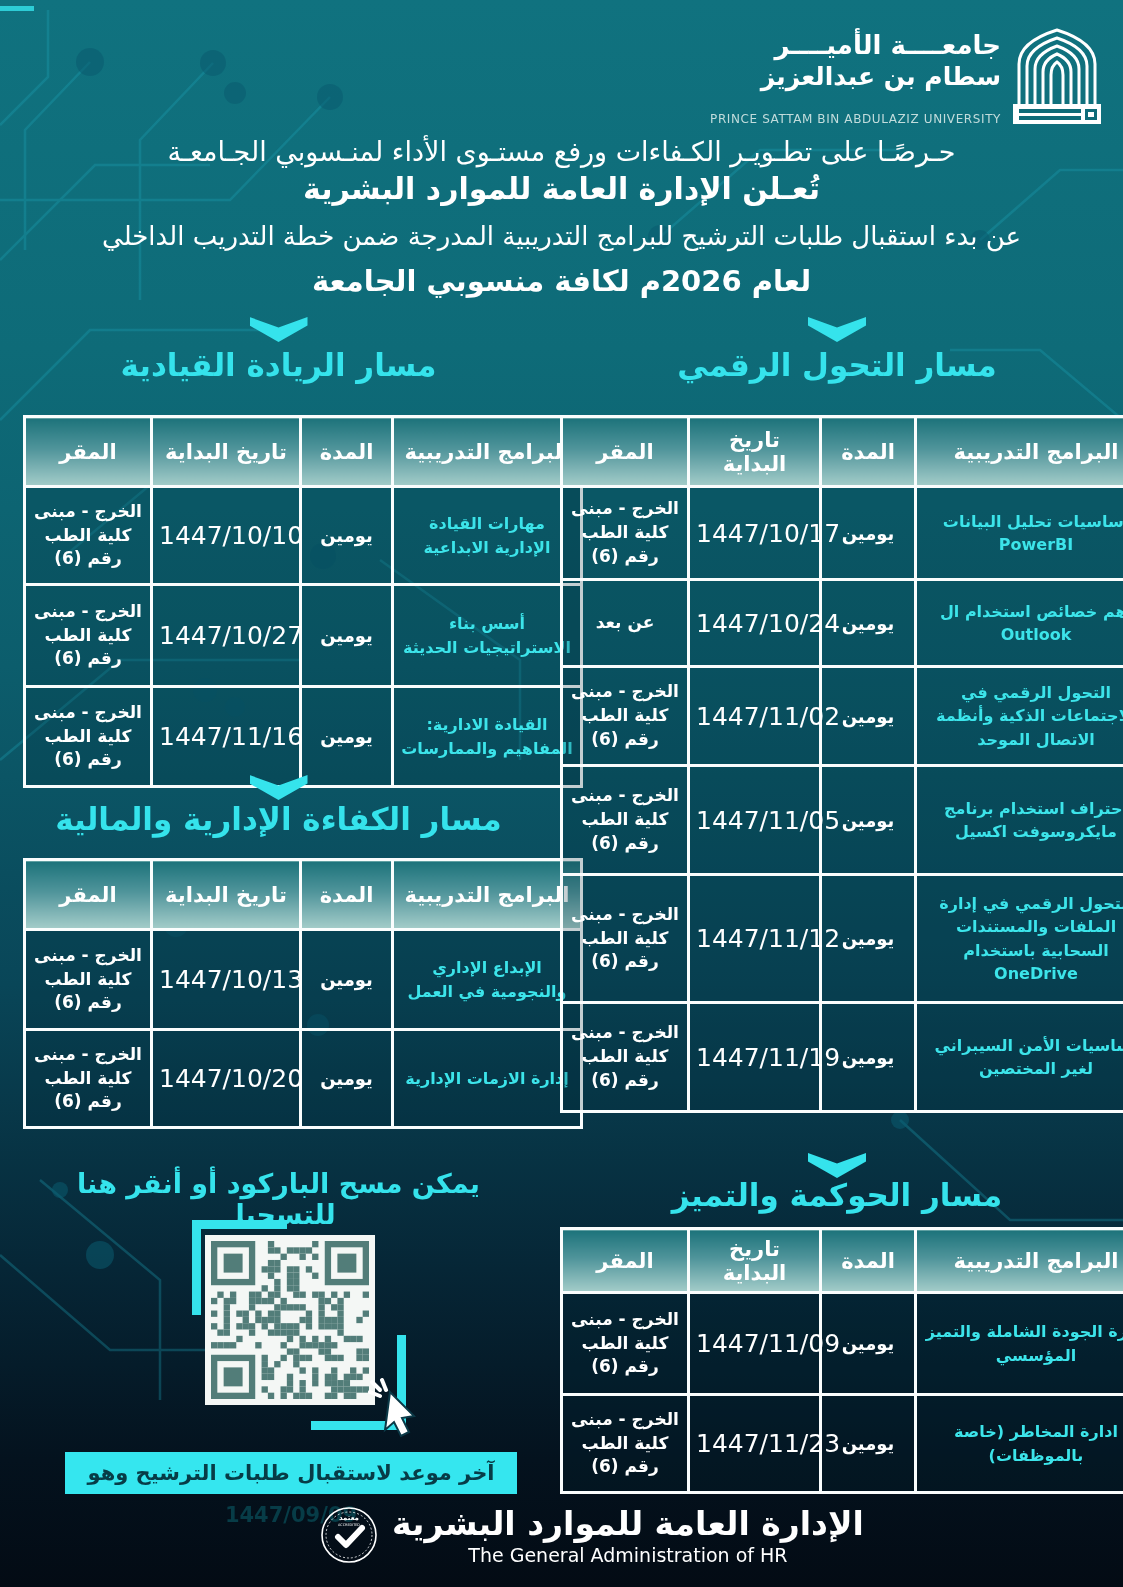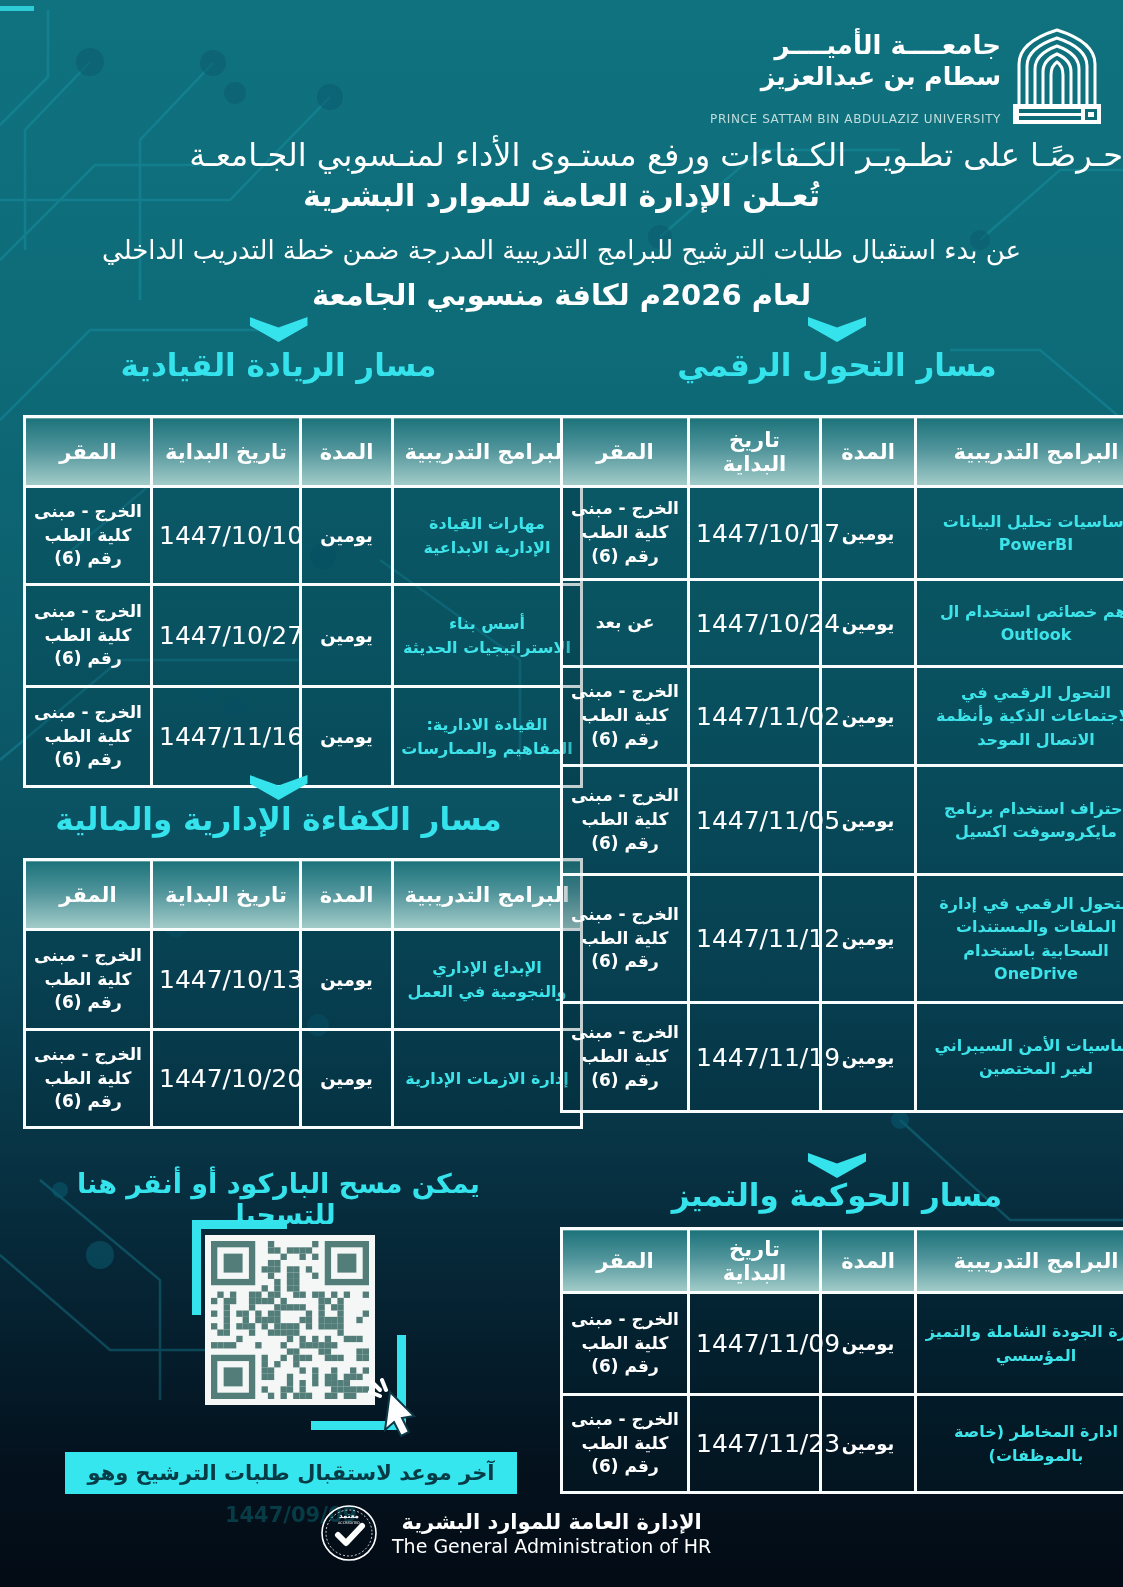--- a/index.html
+++ b/index.html
@@ -10,23 +10,23 @@
   }
   .decor{position:absolute;inset:0;pointer-events:none;}
   
   .logo{position:absolute;top:26px;right:20px;display:flex;flex-direction:row;align-items:center;gap:10px;}
   .logo-text{text-align:right;color:#fff;direction:rtl;}
   .logo-line1{font-size:26px;font-weight:bold;letter-spacing:1px;}
   .logo-line2{font-size:25px;font-weight:bold;margin-top:2px;}
   .logo-en{font-size:12px;letter-spacing:.6px;color:#c2dcdc;margin-top:21px;direction:ltr;text-align:center;}
   
   .intro{position:absolute;top:136px;left:0;width:100%;text-align:center;color:#fff;direction:rtl;}
-  .intro-l1{font-size:32px;font-weight:normal;text-align:right;}
+  .intro-l1{font-size:27px;font-weight:normal;}
   .intro-l2{font-size:30px;font-weight:bold;margin-top:4px;}
-  .intro-l3{font-size:26px;font-weight:normal;margin-top:22px;}
+  .intro-l3{font-size:26px;font-weight:normal;margin-top:15px;}
   .intro-l4{font-size:29px;font-weight:bold;margin-top:13px;}
   
   .col-left{position:absolute;left:20px;top:315px;width:517px;height:1230px;}
   .col-right{position:absolute;left:557px;top:315px;width:560px;height:1230px;}
   .chev{position:absolute;left:50%;transform:translateX(-50%);width:58px;height:25px;background:#35e3ec;
         clip-path:polygon(0 0,50% 42%,100% 0,100% 34%,50% 100%,0 34%);}
   .track-title{position:absolute;width:100%;text-align:center;color:#35e3ec;font-weight:bold;font-size:31px;direction:rtl;}
   
   .ttable{position:absolute;display:table;border-collapse:collapse;table-layout:fixed;direction:rtl;}
   .trow{display:table-row;}
@@ -48,21 +48,21 @@
   .bracket-tl{position:absolute;top:905px;left:172px;width:86px;height:86px;
               border-top:9px solid #35e3ec;border-left:9px solid #35e3ec;}
   .bracket-br{position:absolute;top:1020px;left:291px;width:86px;height:86px;
               border-right:9px solid #35e3ec;border-bottom:9px solid #35e3ec;}
   .cursor{position:absolute;top:1063px;left:348px;}
   .deadline{position:absolute;top:1137px;left:45px;width:452px;height:42px;background:#35e6ef;
             color:#073c47;font-weight:bold;font-size:21px;line-height:42px;text-align:center;direction:rtl;}
   
   .footer{position:absolute;top:1504px;left:320px;display:flex;align-items:center;gap:14px;}
   .footer-text{color:#fff;direction:rtl;text-align:center;}
-  .footer-ar{font-size:21px;font-weight:bold;}
+  .footer-ar{font-size:33px;font-weight:bold;}
   .footer-en{font-size:19px;direction:ltr;margin-top:1px;}
 </style>
 </head>
 <body>
 
 <svg class="decor" width="1123" height="1587" viewBox="0 0 1123 1587">
   <g stroke="#1ea6ba" stroke-width="2.5" fill="none" opacity="0.30">
     <polyline points="0,125 48,77 48,10"></polyline>
     <polyline points="0,260 95,165 210,165"></polyline>
     <polyline points="90,62 25,130 25,250"></polyline>

